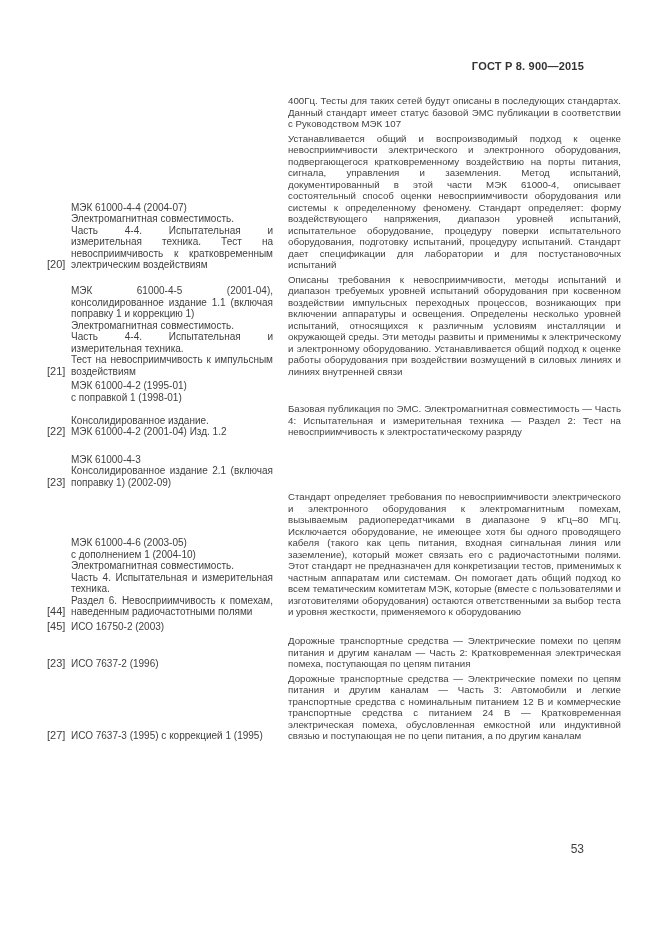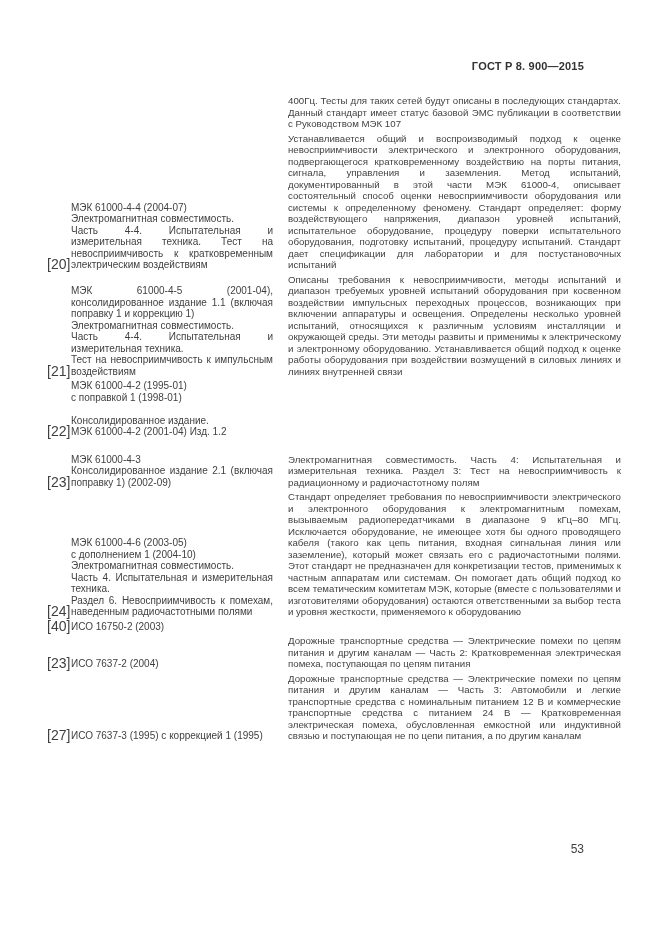--- a/index.html
+++ b/index.html
@@ -38,21 +38,21 @@
     display: flex;
     align-items: flex-end;
     margin-bottom: 3px;
   }
   .row.gap-after {
     margin-bottom: 16px;
   }
   .cell-num {
     flex: none;
     width: 24px;
-    font-size: 14px;
+    font-size: 11px;
     line-height: 11.5px;
     color: #3f3f3f;
   }
   .cell-left {
     flex: none;
     width: 202px;
     margin-right: 15px;
     font-size: 10px;
     line-height: 11.5px;
     text-align: justify;
@@ -106,47 +106,47 @@
       <div class="cell-right">Описаны требования к невосприимчивости, методы испытаний и диапазон требуемых уровней испытаний оборудования при косвенном воздействии импульсных переходных процессов, возникающих при включении аппаратуры и освещения. Определены несколько уровней испытаний, относящихся к различным условиям инсталляции и окружающей среды. Эти методы развиты и применимы к электрическому и электронному оборудованию. Устанавливается общий подход к оценке работы оборудования при воздействии возмущений в силовых линиях и линиях внутренней связи</div>
     </div>
 
     <div class="row gap-after">
       <div class="cell-num">[22]</div>
       <div class="cell-left">МЭК 61000-4-2 (1995-01)
 с поправкой 1 (1998-01)
 
 Консолидированное издание.
 МЭК 61000-4-2 (2001-04) Изд. 1.2</div>
+      <div class="cell-right">Базовая публикация по ЭМС. Электромагнитная совместимость — Часть 4: Испытательная и измерительная техника — Раздел 2: Тест на невосприимчивость к электростатическому разряду</div>
     </div>
 
     <div class="row">
       <div class="cell-num">[23]</div>
       <div class="cell-left">МЭК 61000-4-3
 Консолидированное издание 2.1 (включая поправку 1) (2002-09)</div>
-      <div class="cell-right">Электромагнитная совместимость. Часть 4: Испытательная и измерительная техника. Раздел 3: Тест на невосприимчивость к радиационному и радиочастотному полям</div>
     </div>
 
     <div class="row">
-      <div class="cell-num">[24]</div>
+      <div class="cell-num">[44]</div>
       <div class="cell-left">МЭК 61000-4-6 (2003-05)
 с дополнением 1 (2004-10)
 Электромагнитная совместимость.
 Часть 4. Испытательная и измерительная техника.
 Раздел 6. Невосприимчивость к помехам, наведенным радиочастотными полями</div>
       <div class="cell-right">Стандарт определяет требования по невосприимчивости электрического и электронного оборудования к электромагнитным помехам, вызываемым радиопередатчиками в диапазоне 9 кГц–80 МГц. Исключается оборудование, не имеющее хотя бы одного проводящего кабеля (такого как цепь питания, входная сигнальная линия или заземление), который может связать его с радиочастотными полями. Этот стандарт не предназначен для конкретизации тестов, применимых к частным аппаратам или системам. Он помогает дать общий подход ко всем тематическим комитетам МЭК, которые (вместе с пользователями и изготовителями оборудования) остаются ответственными за выбор теста и уровня жесткости, применяемого к оборудованию</div>
     </div>
 
     <div class="row">
-      <div class="cell-num">[40]</div>
+      <div class="cell-num">[45]</div>
       <div class="cell-left">ИСО 16750-2 (2003)</div>
     </div>
 
     <div class="row">
       <div class="cell-num">[23]</div>
-      <div class="cell-left">ИСО 7637-2 (2004)</div>
+      <div class="cell-left">ИСО 7637-2 (1996)</div>
       <div class="cell-right">Дорожные транспортные средства — Электрические помехи по цепям питания и другим каналам — Часть 2: Кратковременная электрическая помеха, поступающая по цепям питания</div>
     </div>
 
     <div class="row">
       <div class="cell-num">[27]</div>
       <div class="cell-left">ИСО 7637-3 (1995) с коррекцией 1 (1995)</div>
       <div class="cell-right">Дорожные транспортные средства — Электрические помехи по цепям питания и другим каналам — Часть 3: Автомобили и легкие транспортные средства с номинальным питанием 12 В и коммерческие транспортные средства с питанием 24 В — Кратковременная электрическая помеха, обусловленная емкостной или индуктивной связью и поступающая не по цепи питания, а по другим каналам</div>
     </div>
 
   </div>

